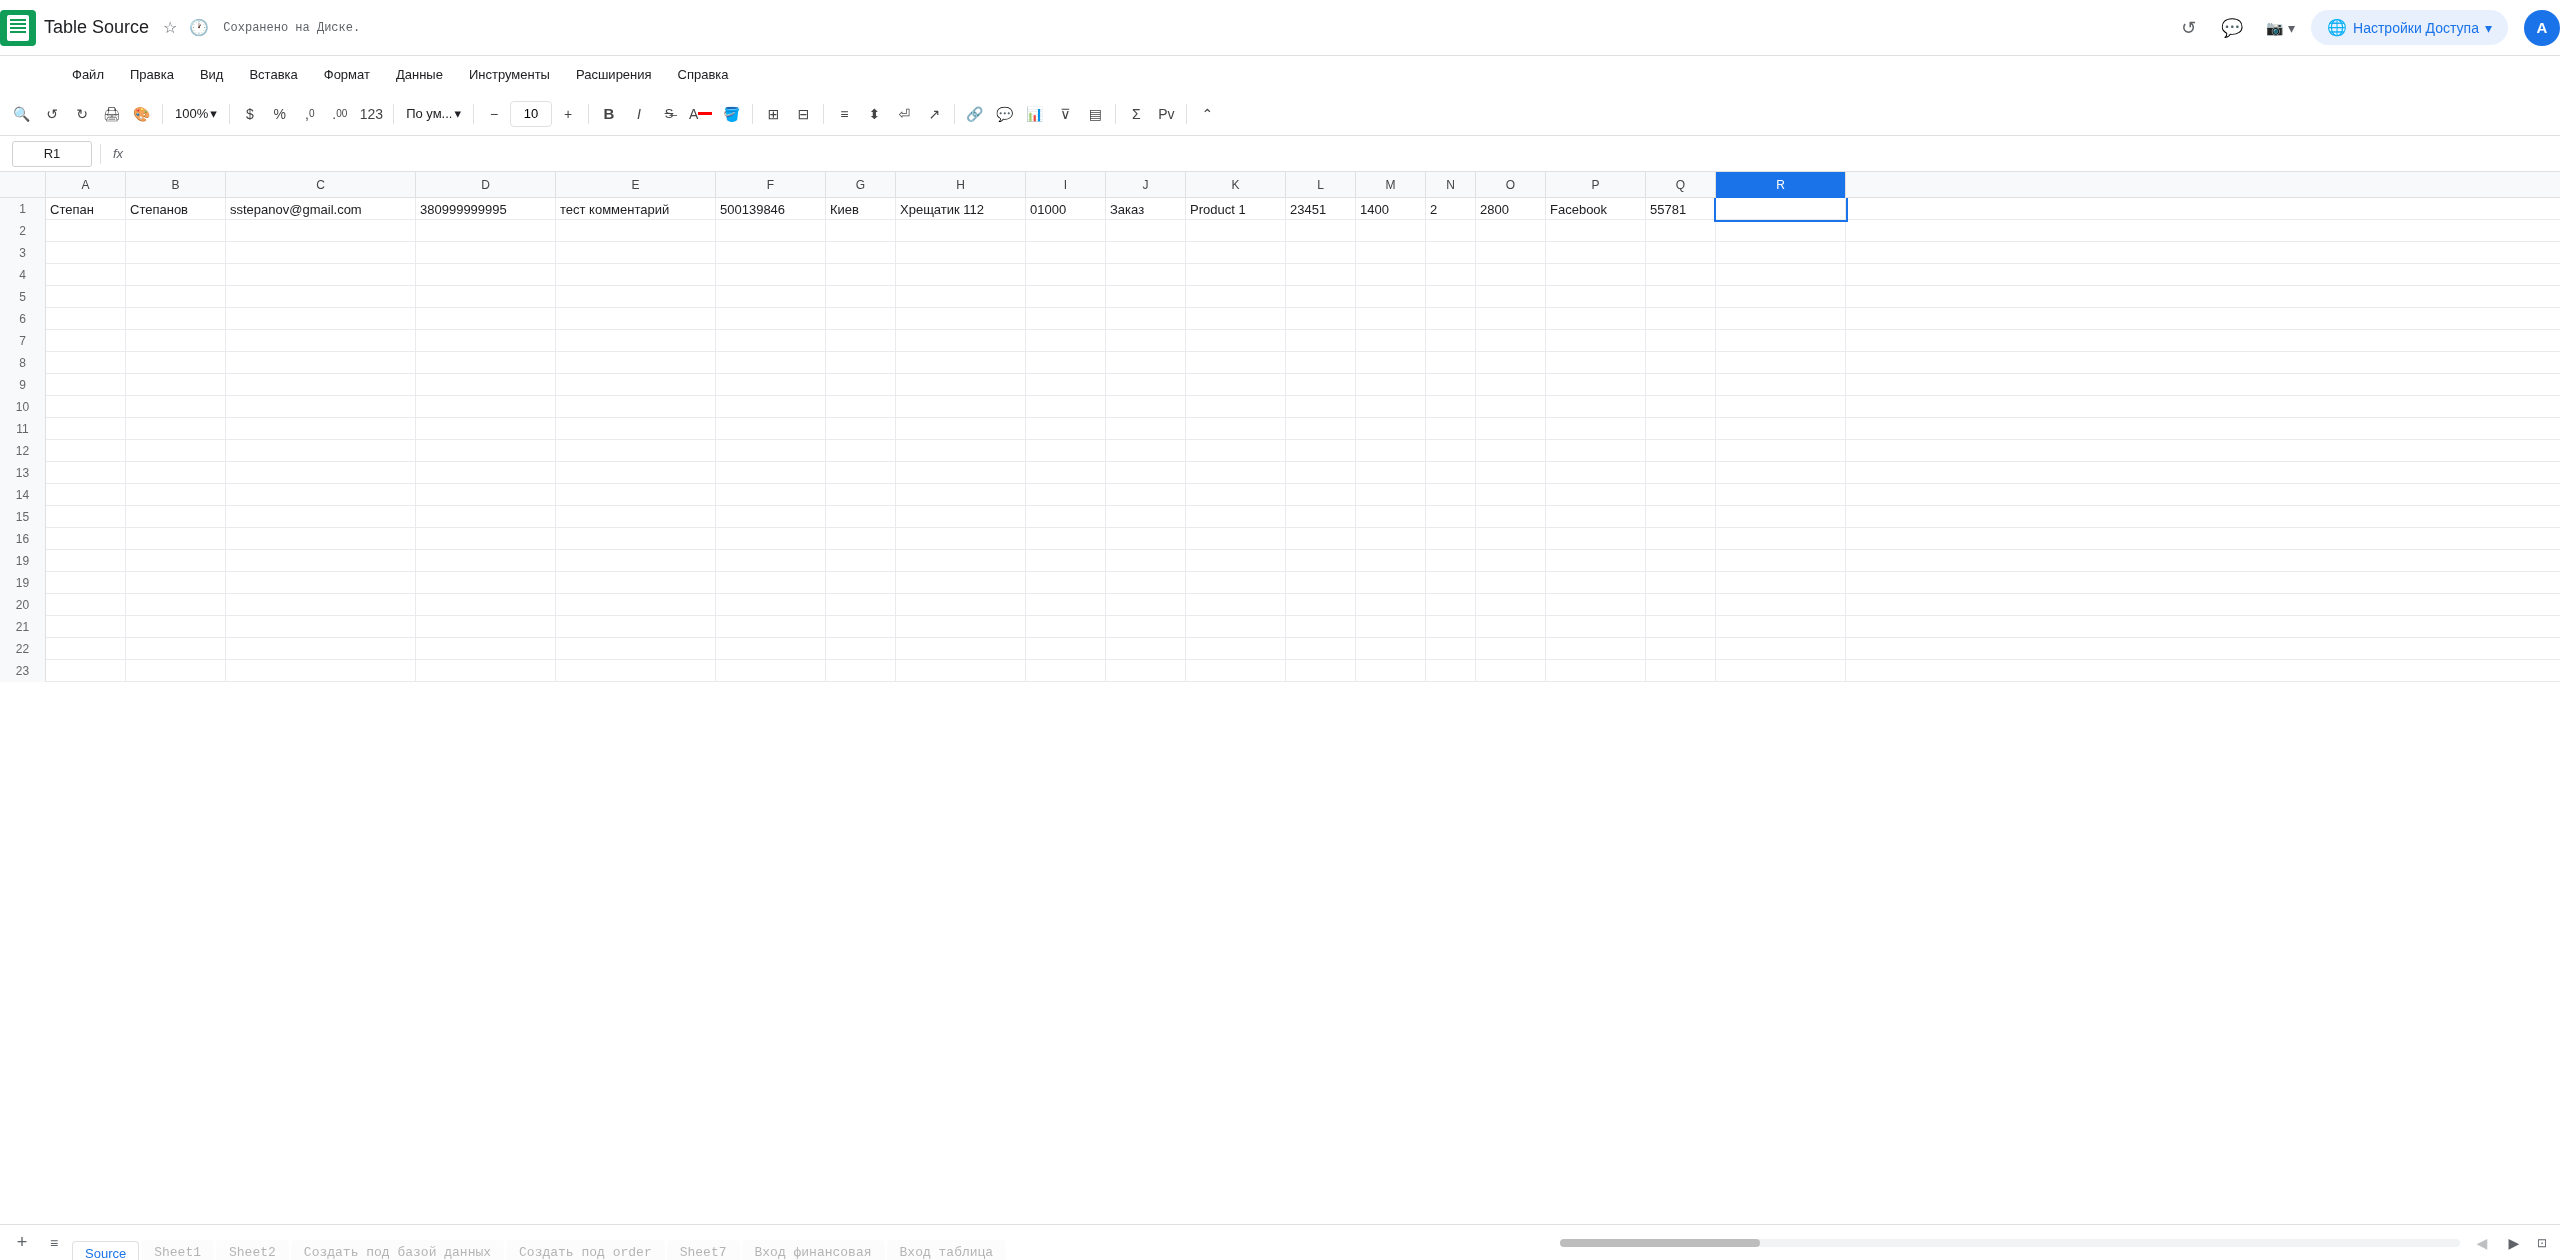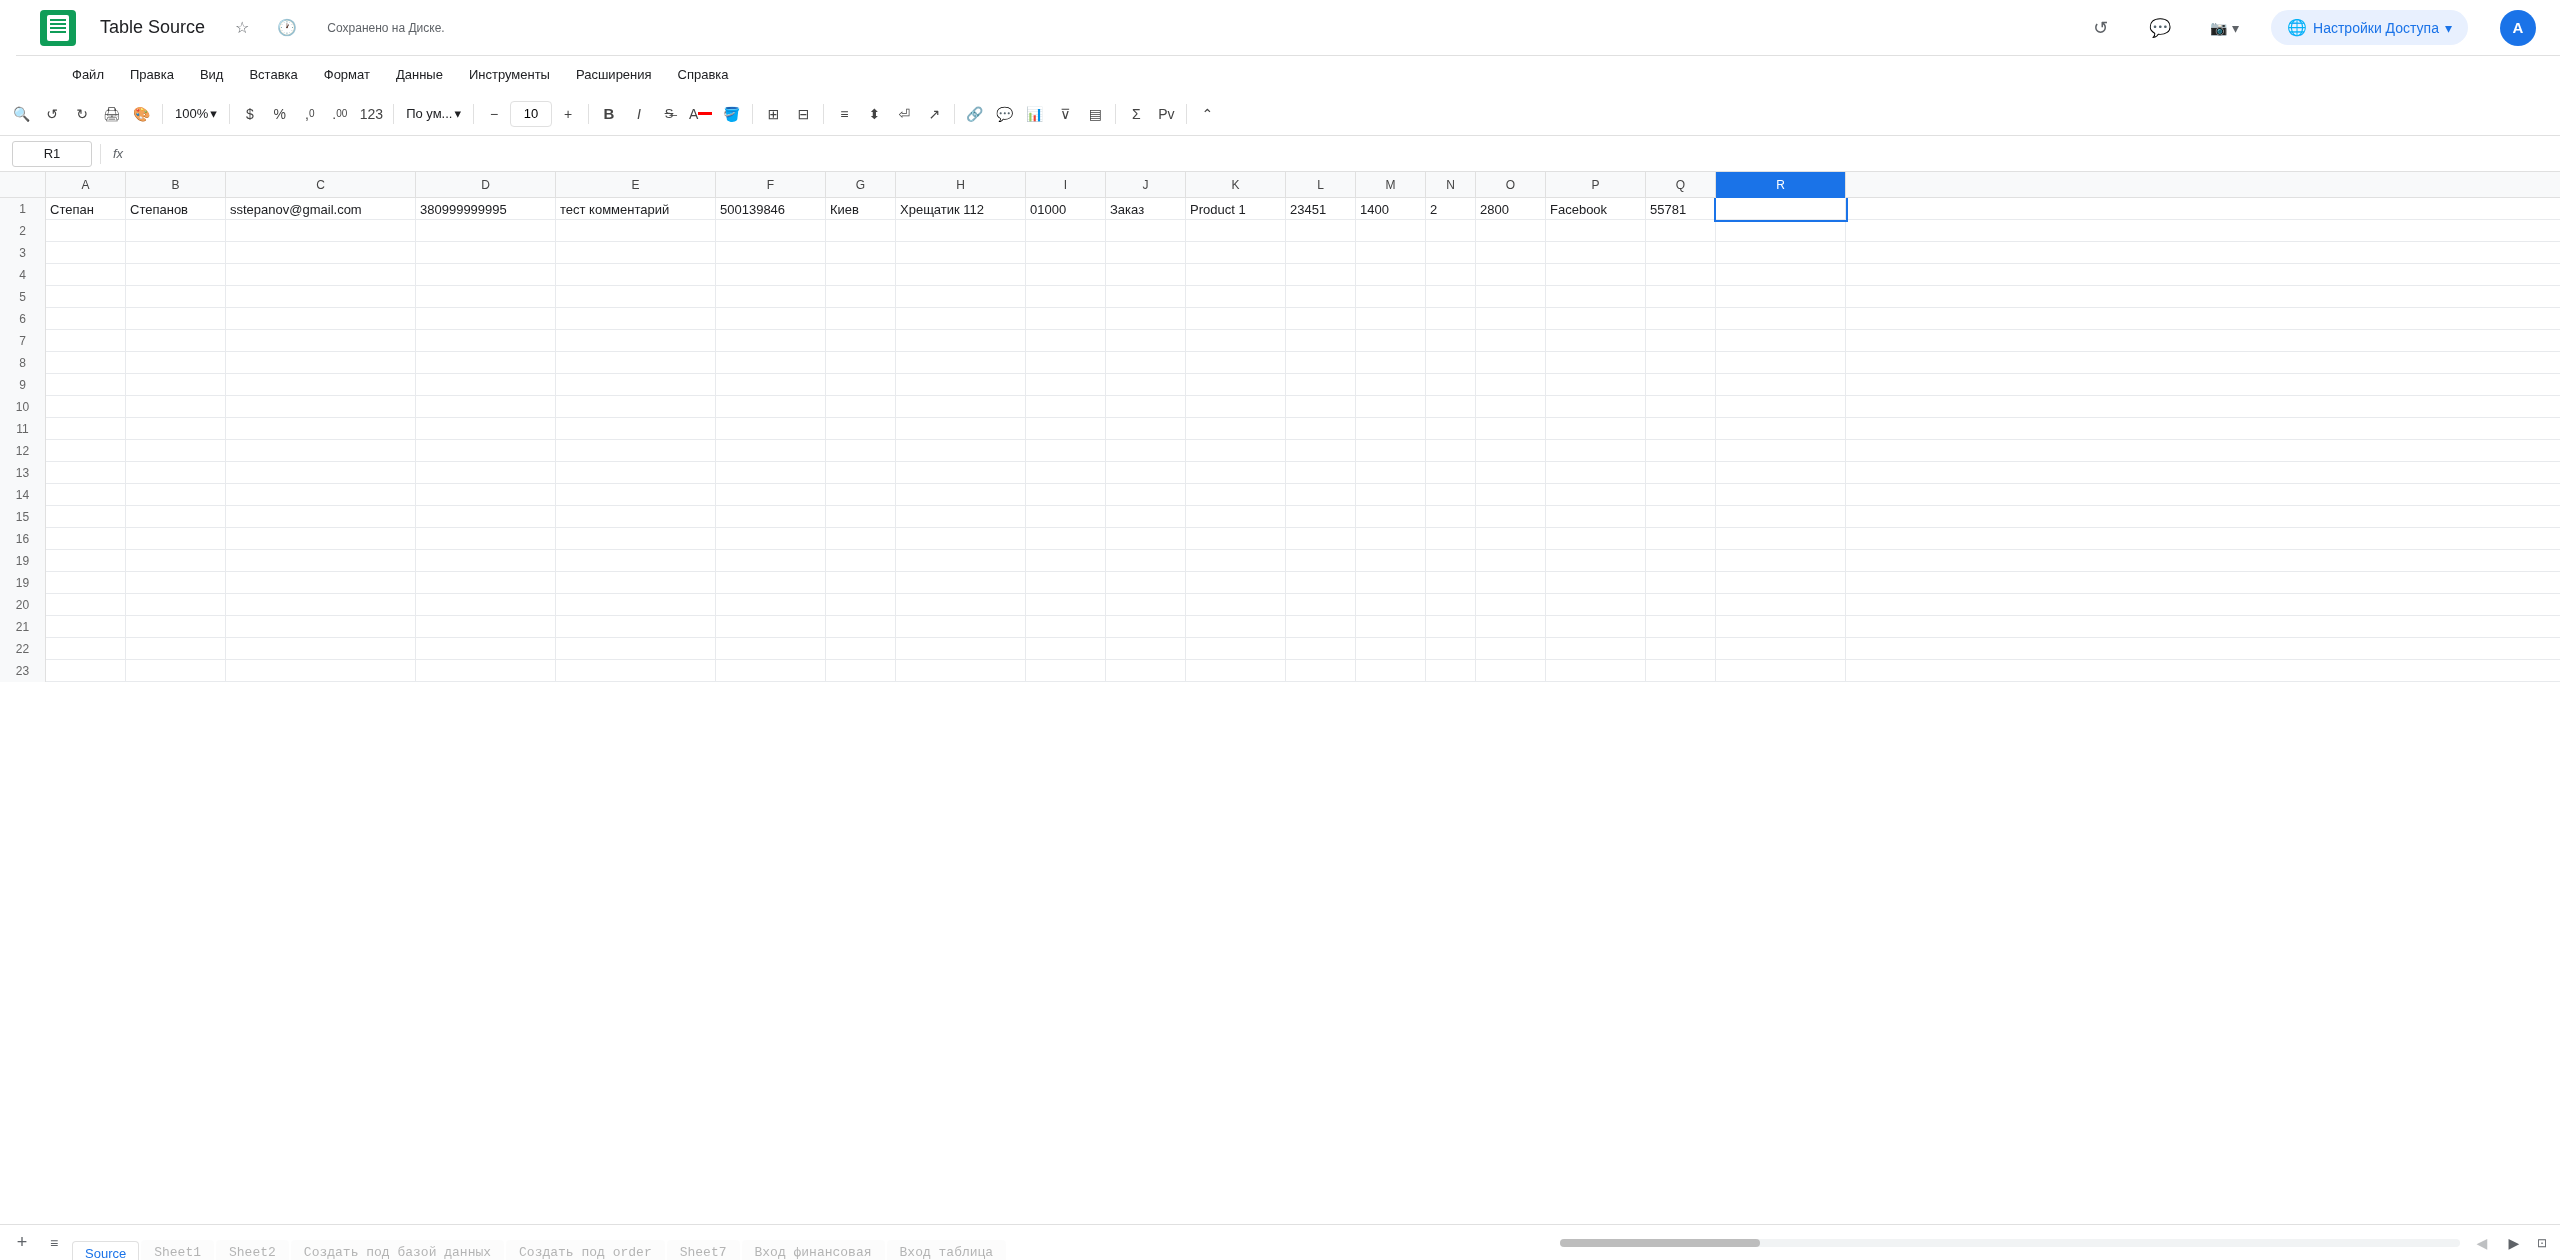--- a/index.html
+++ b/index.html
@@ -1,40 +1,40 @@
 <!DOCTYPE html>
 <html><head>
   <meta charset="utf-8">
   <style>
     * { box-sizing: border-box; margin: 0; padding: 0; }
     body { font-family: Arial, sans-serif; font-size: 13px; background: #fff; overflow: hidden; width: 2560px; height: 1260px; }
 
     
     #top-bar {
-      display: flex; align-items: center; height: 56px; padding: 0 24px;
-      border-bottom: 1px solid #e0e0e0; background: #fff; gap: 24px; margin-left: 16px;
+      display: flex; align-items: center; height: 56px; padding: 0 0;
+      border-bottom: 1px solid #e0e0e0; background: #fff; gap: 8px;
     }
     #app-icon {
       width: 36px; height: 36px; background: #0f9d58; border-radius: 4px;
       display: flex; align-items: center; justify-content: center; flex-shrink: 0;
     }
     #app-icon-inner {
       width: 22px; height: 26px; background: #fff; border-radius: 2px;
       position: relative; display: flex; flex-direction: column; justify-content: center; align-items: center;
     }
     #app-icon-inner::before {
       content: '';
       position: absolute;
       top: 4px; left: 3px; right: 3px;
       height: 2px; background: #0f9d58;
       box-shadow: 0 4px 0 #0f9d58, 0 8px 0 #0f9d58, 0 12px 0 #0f9d58;
     }
     #doc-title { font-size: 18px; color: #202124; font-weight: 500; margin-right: 4px; }
     .title-icon { font-size: 16px; color: #5f6368; cursor: pointer; margin: 0 2px; }
-    #saved-text { font-size: 12px; color: #5f6368; margin-left: 4px; }
+    #saved-text { font-size: 12px; color: #5f6368; margin-left: 4px; font-family: Liberation Mono, monospace; }
     #top-bar-spacer { flex: 1; }
     .top-bar-btn {
       width: 36px; height: 36px; border-radius: 50%; border: none; background: transparent;
       cursor: pointer; display: flex; align-items: center; justify-content: center; color: #5f6368; font-size: 18px;
     }
     #access-btn {
       display: flex; align-items: center; gap: 6px;
       background: #e8f0fe; border: none; border-radius: 20px; padding: 8px 16px;
       cursor: pointer; font-size: 14px; color: #1a73e8; font-weight: 500;
     }

